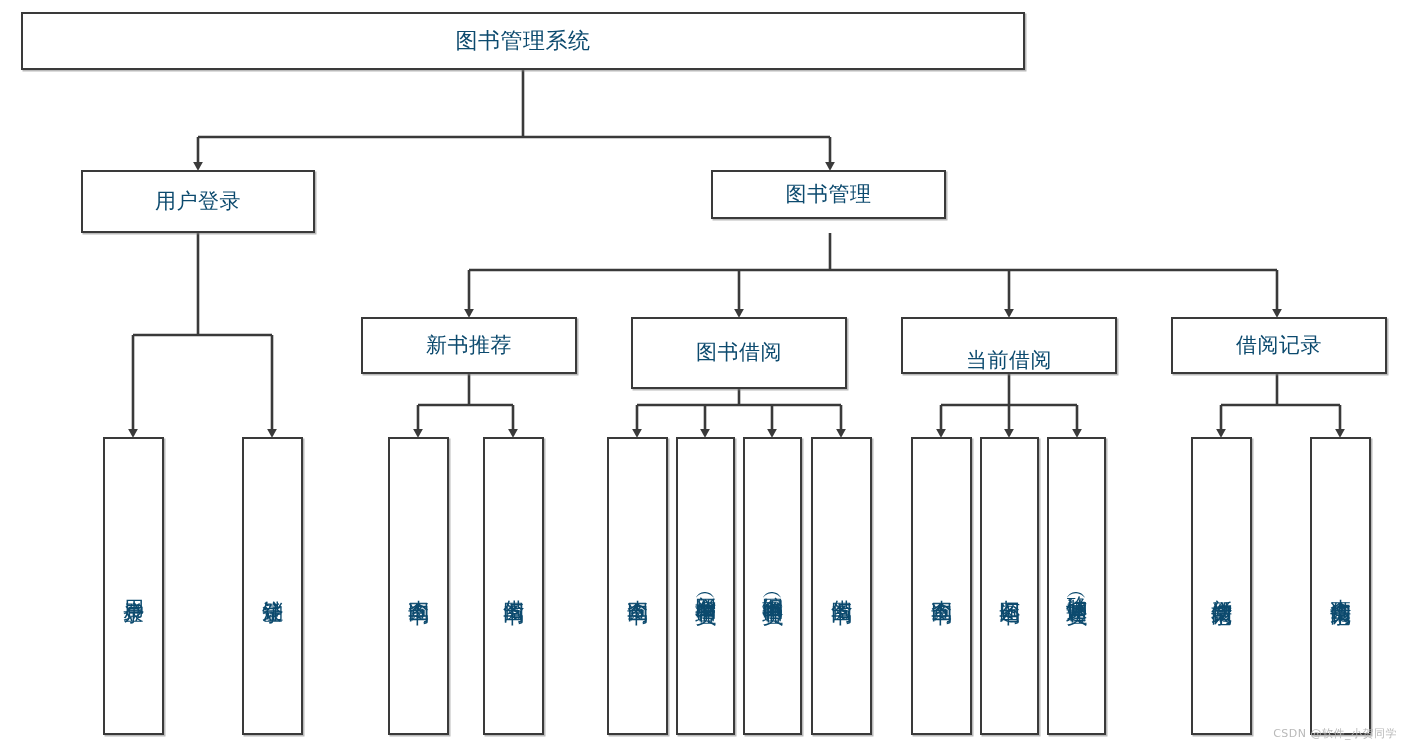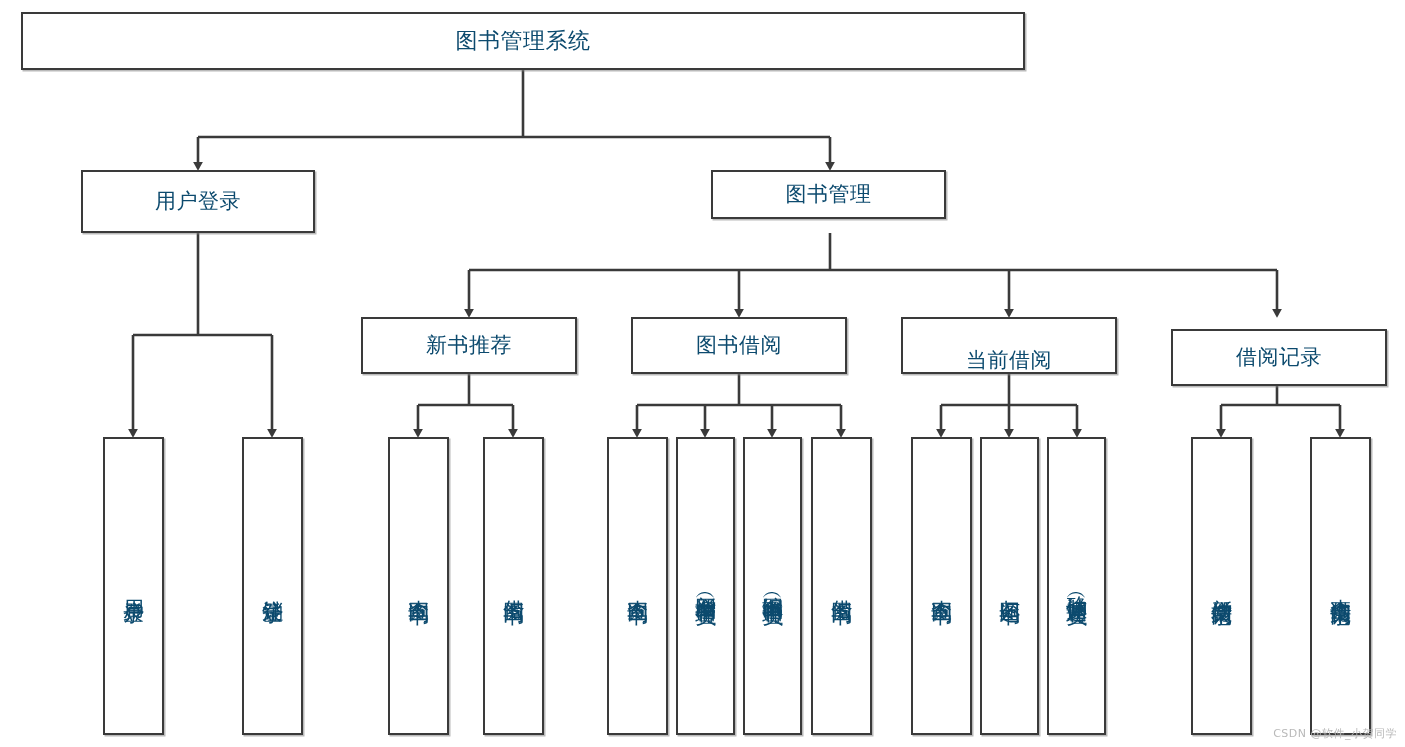--- a/index.html
+++ b/index.html
@@ -152,27 +152,27 @@
   <div class="node h" style="left:81px; top:170px; width:234px; height:63px;">
     <span class="label">用户登录</span>
   </div>
   <div class="node h" style="left:711px; top:170px; width:235px; height:49px;">
     <span class="label">图书管理</span>
   </div>
 
   <div class="node h" style="left:361px; top:317px; width:216px; height:57px;">
     <span class="label">新书推荐</span>
   </div>
-  <div class="node h" style="left:631px; top:317px; width:216px; height:57px;">
+  <div class="node h" style="left:631px; top:317px; width:216px; height:72px;">
     <span class="label">图书借阅</span>
   </div>
   <div class="node h" style="left:901px; top:317px; width:216px; height:57px;align-items:flex-end;">
     <span class="label">当前借阅</span>
   </div>
-  <div class="node h" style="left:1171px; top:317px; width:216px; height:57px;margin-top:12px;">
+  <div class="node h" style="left:1171px; top:317px; width:216px; height:57px;">
     <span class="label">借阅记录</span>
   </div>
 
   <div class="node v" style="left:103px; top:437px; width:61px; height:298px;">
     <span class="label">用户登录</span>
   </div>
   <div class="node v" style="left:242px; top:437px; width:61px; height:298px;">
     <span class="label">注销登录</span>
   </div>
 

